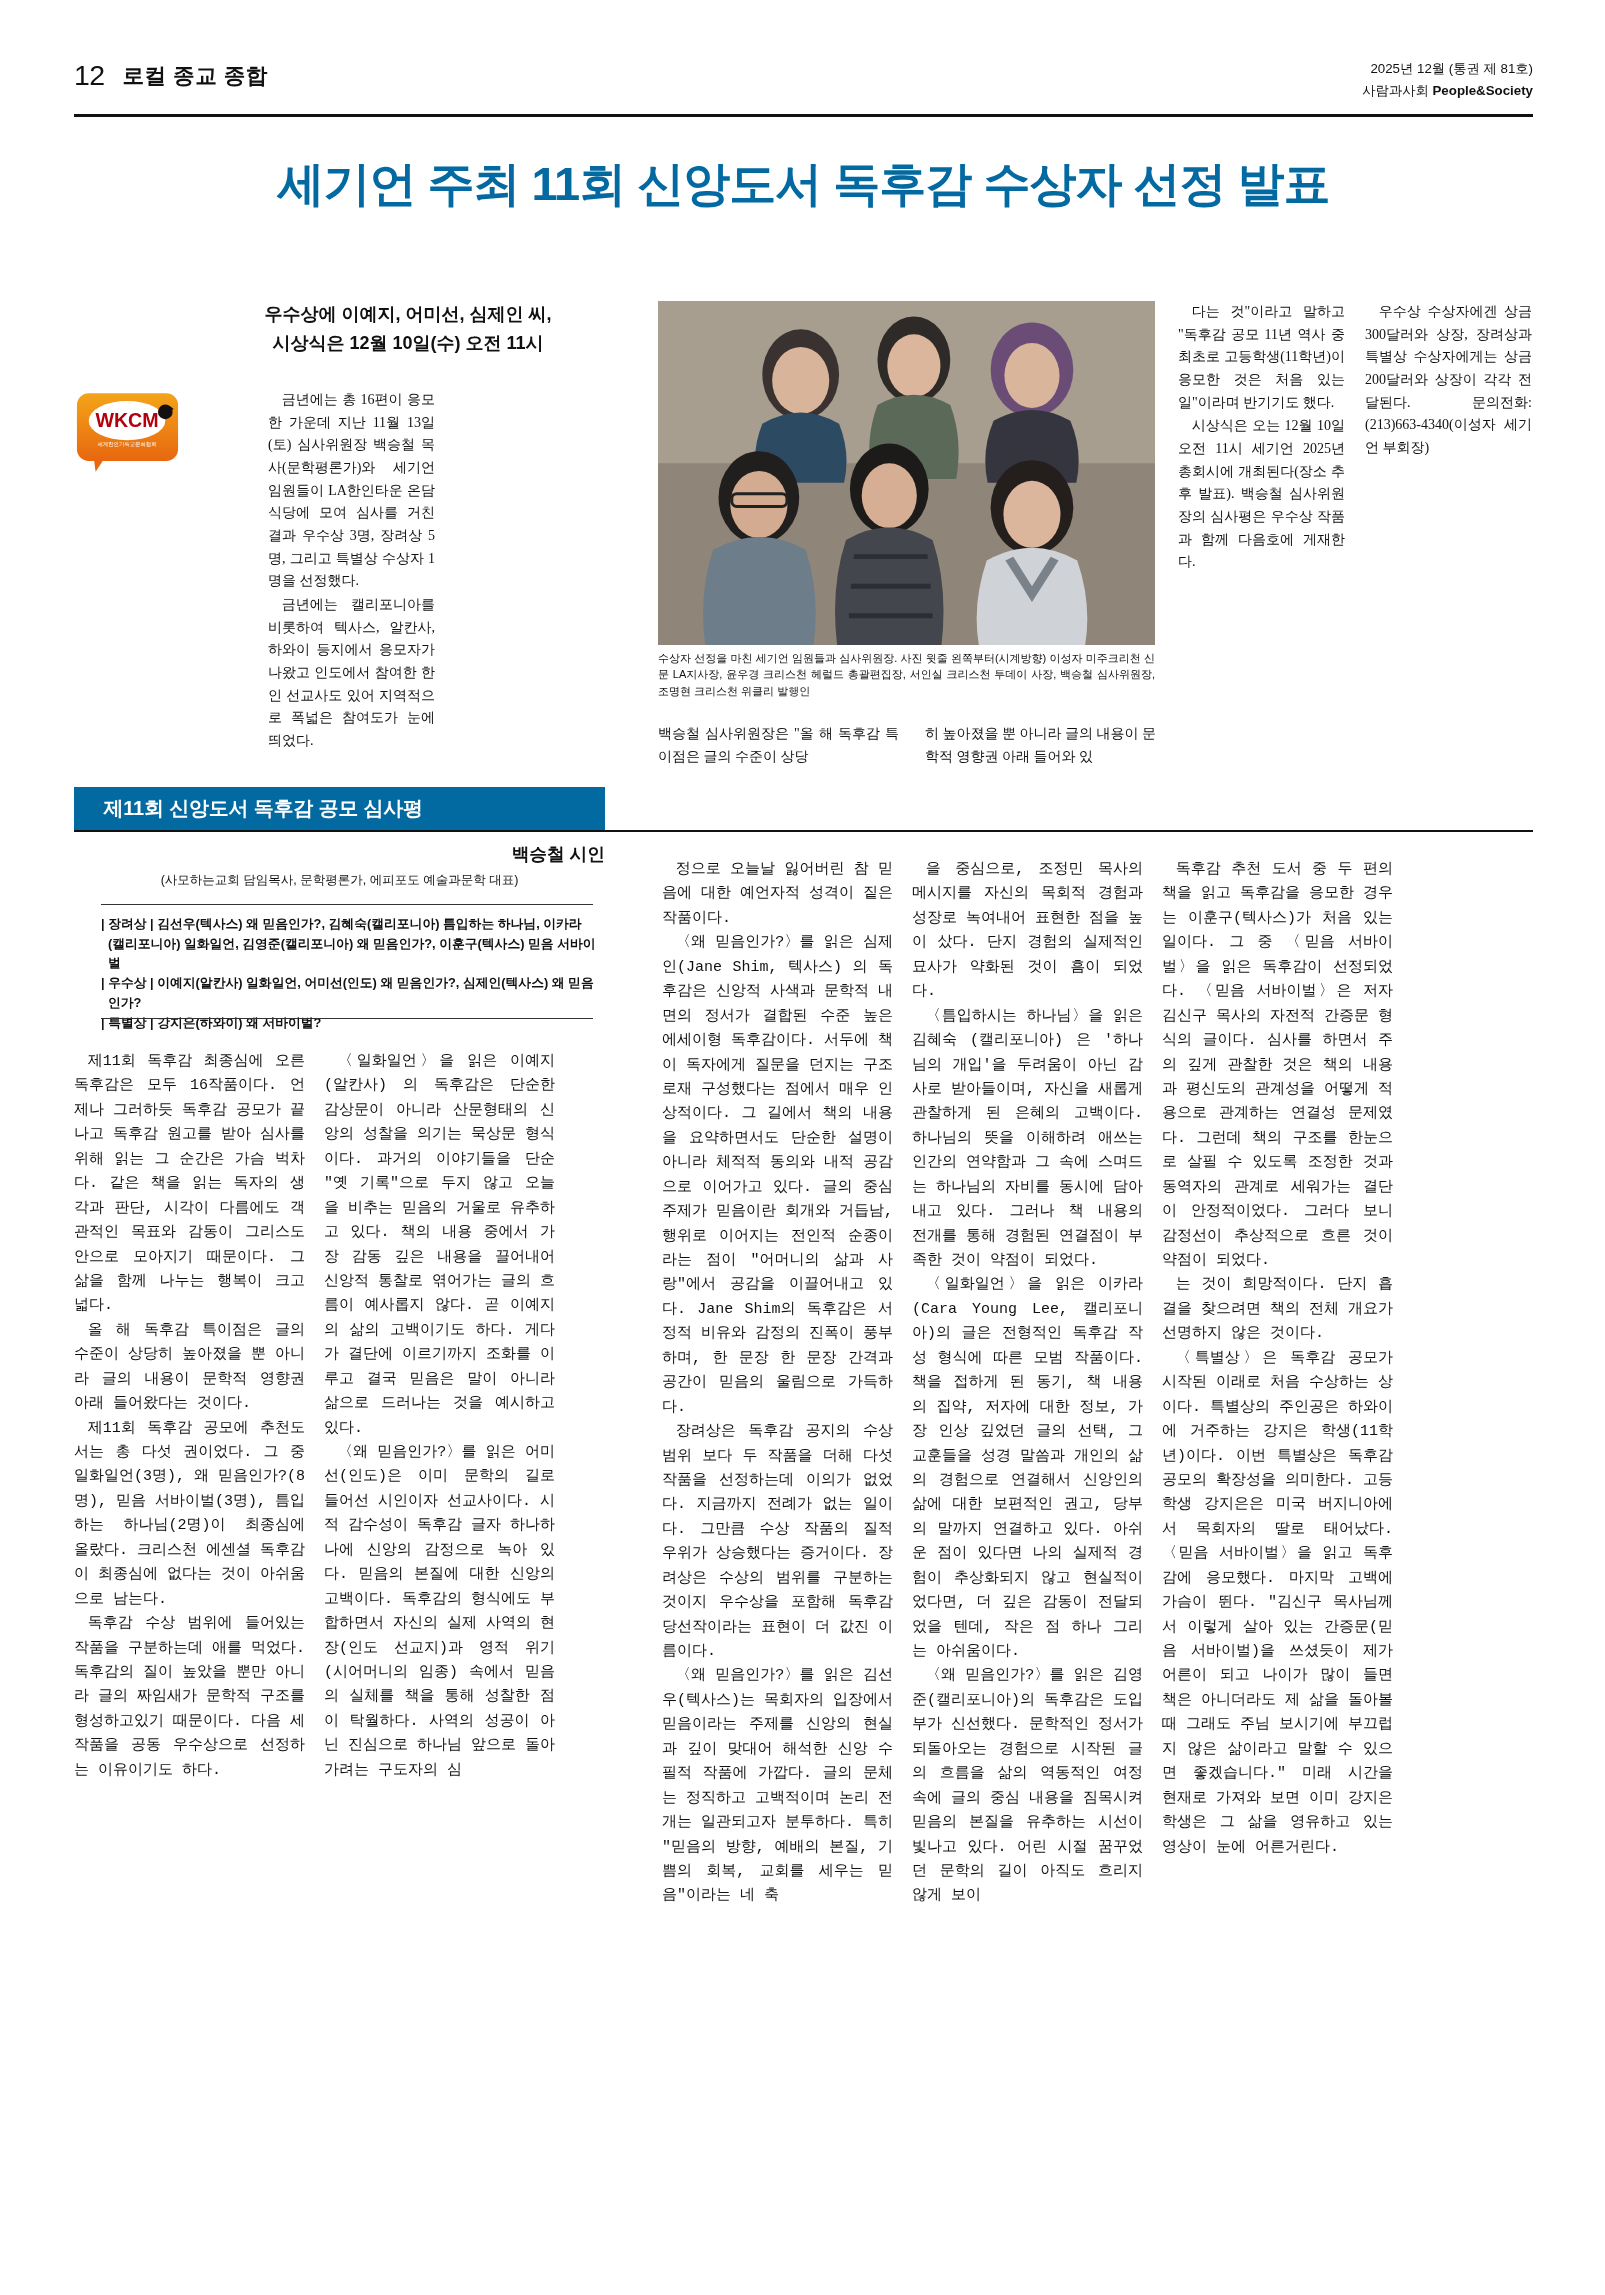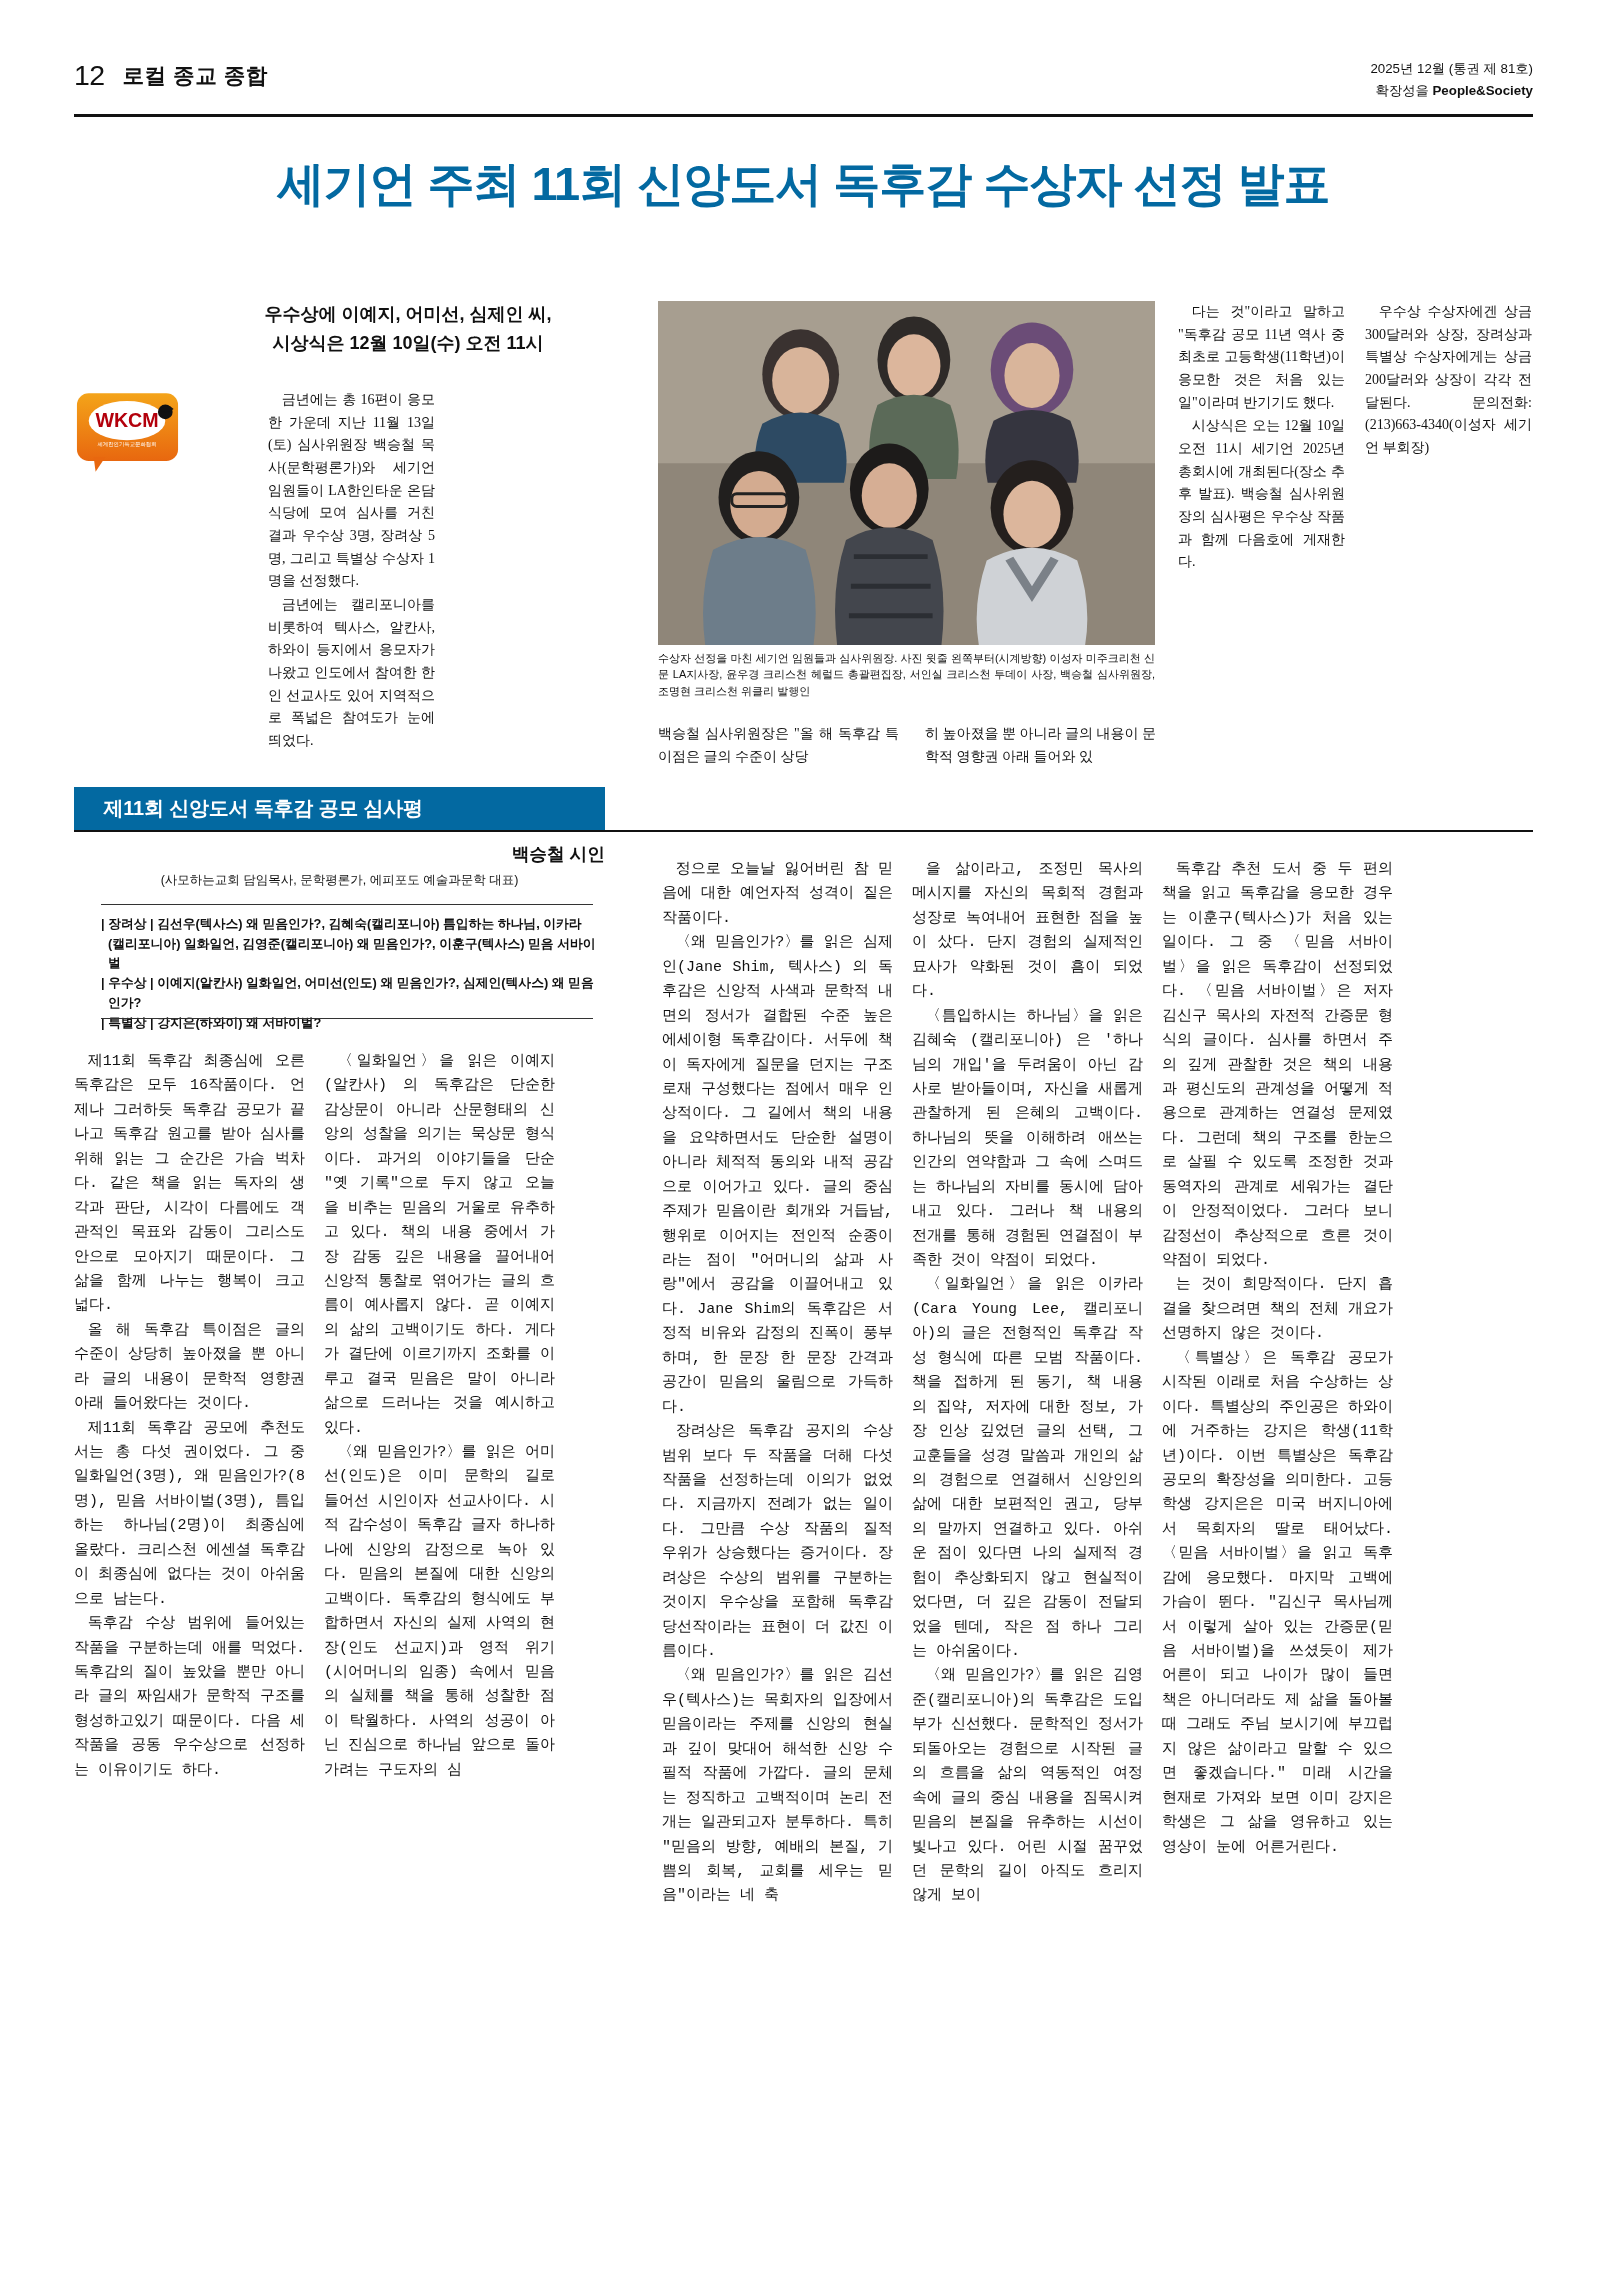--- a/index.html
+++ b/index.html
@@ -189,21 +189,21 @@
 <div class="page">
 
   <div class="masthead">
     <div class="masthead-left">
       <span class="page-number">12</span>
       <span class="section-title">로컬 종교 종합</span>
     </div>
     <div class="masthead-right">
       <div class="issue-line">2025년 12월 (통권 제 81호)</div>
       <div class="pub-line">
-        <span>확장성을</span>
+        <span>사람과사회</span>
         <b>People&amp;Society</b>
       </div>
     </div>
   </div>
   <div class="rule-top"></div>
 
   <div class="headline">세기언 주최 11회 신앙도서 독후감 수상자 선정 발표</div>
 
   <div class="subhead" id="subhead">
       <div>우수상에 이예지, 어미선, 심제인 씨,</div>
@@ -320,21 +320,21 @@
       <p>〈일화일언〉을 읽은 이예지 (알칸사) 의 독후감은 단순한 감상문이 아니라 산문형태의 신앙의 성찰을 의기는 묵상문 형식이다. 과거의 이야기들을 단순 "옛 기록"으로 두지 않고 오늘을 비추는 믿음의 거울로 유추하고 있다. 책의 내용 중에서 가장 감동 깊은 내용을 끌어내어 신앙적 통찰로 엮어가는 글의 흐름이 예사롭지 않다. 곧 이예지의 삶의 고백이기도 하다. 게다가 결단에 이르기까지 조화를 이루고 결국 믿음은 말이 아니라 삶으로 드러나는 것을 예시하고 있다.</p>
       <p>〈왜 믿음인가?〉를 읽은 어미선(인도)은 이미 문학의 길로 들어선 시인이자 선교사이다. 시적 감수성이 독후감 글자 하나하나에 신앙의 감정으로 녹아 있다. 믿음의 본질에 대한 신앙의 고백이다. 독후감의 형식에도 부합하면서 자신의 실제 사역의 현장(인도 선교지)과 영적 위기(시어머니의 임종) 속에서 믿음의 실체를 책을 통해 성찰한 점이 탁월하다. 사역의 성공이 아닌 진심으로 하나님 앞으로 돌아가려는 구도자의 심</p>
     </div>
   <div class="bodycol" id="col3">
       <p>정으로 오늘날 잃어버린 참 믿음에 대한 예언자적 성격이 짙은 작품이다.</p>
       <p>〈왜 믿음인가?〉를 읽은 심제인(Jane Shim, 텍사스) 의 독후감은 신앙적 사색과 문학적 내면의 정서가 결합된 수준 높은 에세이형 독후감이다. 서두에 책이 독자에게 질문을 던지는 구조로재 구성했다는 점에서 매우 인상적이다. 그 길에서 책의 내용을 요약하면서도 단순한 설명이 아니라 체적적 동의와 내적 공감으로 이어가고 있다. 글의 중심 주제가 믿음이란 회개와 거듭남, 행위로 이어지는 전인적 순종이라는 점이 "어머니의 삶과 사랑"에서 공감을 이끌어내고 있다. Jane Shim의 독후감은 서정적 비유와 감정의 진폭이 풍부하며, 한 문장 한 문장 간격과 공간이 믿음의 울림으로 가득하다.</p>
       <p>장려상은 독후감 공지의 수상 범위 보다 두 작품을 더해 다섯 작품을 선정하는데 이의가 없었다. 지금까지 전례가 없는 일이다. 그만큼 수상 작품의 질적 우위가 상승했다는 증거이다. 장려상은 수상의 범위를 구분하는 것이지 우수상을 포함해 독후감 당선작이라는 표현이 더 값진 이름이다.</p>
       <p>〈왜 믿음인가?〉를 읽은 김선우(텍사스)는 목회자의 입장에서 믿음이라는 주제를 신앙의 현실과 깊이 맞대어 해석한 신앙 수필적 작품에 가깝다. 글의 문체는 정직하고 고백적이며 논리 전개는 일관되고자 분투하다. 특히 "믿음의 방향, 예배의 본질, 기쁨의 회복, 교회를 세우는 믿음"이라는 네 축</p>
     </div>
   <div class="bodycol" id="col4">
-      <p>을 삶이라고, 조정민 목사의 메시지를 자신의 목회적 경험과 성장로 녹여내어 표현한 점을 높이 샀다. 단지 경험의 실제적인 묘사가 약화된 것이 흠이 되었다.</p>
+      <p>을 중심으로, 조정민 목사의 메시지를 자신의 목회적 경험과 성장로 녹여내어 표현한 점을 높이 샀다. 단지 경험의 실제적인 묘사가 약화된 것이 흠이 되었다.</p>
       <p>〈틈입하시는 하나님〉을 읽은 김혜숙 (캘리포니아) 은 '하나님의 개입'을 두려움이 아닌 감사로 받아들이며, 자신을 새롭게 관찰하게 된 은혜의 고백이다. 하나님의 뜻을 이해하려 애쓰는 인간의 연약함과 그 속에 스며드는 하나님의 자비를 동시에 담아내고 있다. 그러나 책 내용의 전개를 통해 경험된 연결점이 부족한 것이 약점이 되었다.</p>
       <p>〈일화일언〉을 읽은 이카라(Cara Young Lee, 캘리포니아)의 글은 전형적인 독후감 작성 형식에 따른 모범 작품이다. 책을 접하게 된 동기, 책 내용의 집약, 저자에 대한 정보, 가장 인상 깊었던 글의 선택, 그 교훈들을 성경 말씀과 개인의 삶의 경험으로 연결해서 신앙인의 삶에 대한 보편적인 권고, 당부의 말까지 연결하고 있다. 아쉬운 점이 있다면 나의 실제적 경험이 추상화되지 않고 현실적이었다면, 더 깊은 감동이 전달되었을 텐데, 작은 점 하나 그리는 아쉬움이다.</p>
       <p>〈왜 믿음인가?〉를 읽은 김영준(캘리포니아)의 독후감은 도입부가 신선했다. 문학적인 정서가 되돌아오는 경험으로 시작된 글의 흐름을 삶의 역동적인 여정 속에 글의 중심 내용을 짐목시켜 믿음의 본질을 유추하는 시선이 빛나고 있다. 어린 시절 꿈꾸었던 문학의 길이 아직도 흐리지 않게 보이</p>
     </div>
   <div class="bodycol" id="col5">
       <p>독후감 추천 도서 중 두 편의 책을 읽고 독후감을 응모한 경우는 이훈구(텍사스)가 처음 있는 일이다. 그 중 〈믿음 서바이벌〉을 읽은 독후감이 선정되었다. 〈믿음 서바이벌〉은 저자 김신구 목사의 자전적 간증문 형식의 글이다. 심사를 하면서 주의 깊게 관찰한 것은 책의 내용과 평신도의 관계성을 어떻게 적용으로 관계하는 연결성 문제였다. 그런데 책의 구조를 한눈으로 살필 수 있도록 조정한 것과 동역자의 관계로 세워가는 결단이 안정적이었다. 그러다 보니 감정선이 추상적으로 흐른 것이 약점이 되었다.</p>
       <p>는 것이 희망적이다. 단지 흡결을 찾으려면 책의 전체 개요가 선명하지 않은 것이다.</p>
       <p>〈특별상〉은 독후감 공모가 시작된 이래로 처음 수상하는 상이다. 특별상의 주인공은 하와이에 거주하는 강지은 학생(11학년)이다. 이번 특별상은 독후감 공모의 확장성을 의미한다. 고등학생 강지은은 미국 버지니아에서 목회자의 딸로 태어났다. 〈믿음 서바이벌〉을 읽고 독후감에 응모했다. 마지막 고백에 가슴이 뛴다. "김신구 목사님께서 이렇게 살아 있는 간증문(믿음 서바이벌)을 쓰셨듯이 제가 어른이 되고 나이가 많이 들면 책은 아니더라도 제 삶을 돌아볼 때 그래도 주님 보시기에 부끄럽지 않은 삶이라고 말할 수 있으면 좋겠습니다." 미래 시간을 현재로 가져와 보면 이미 강지은 학생은 그 삶을 영유하고 있는 영상이 눈에 어른거린다.</p>
     </div>
 

